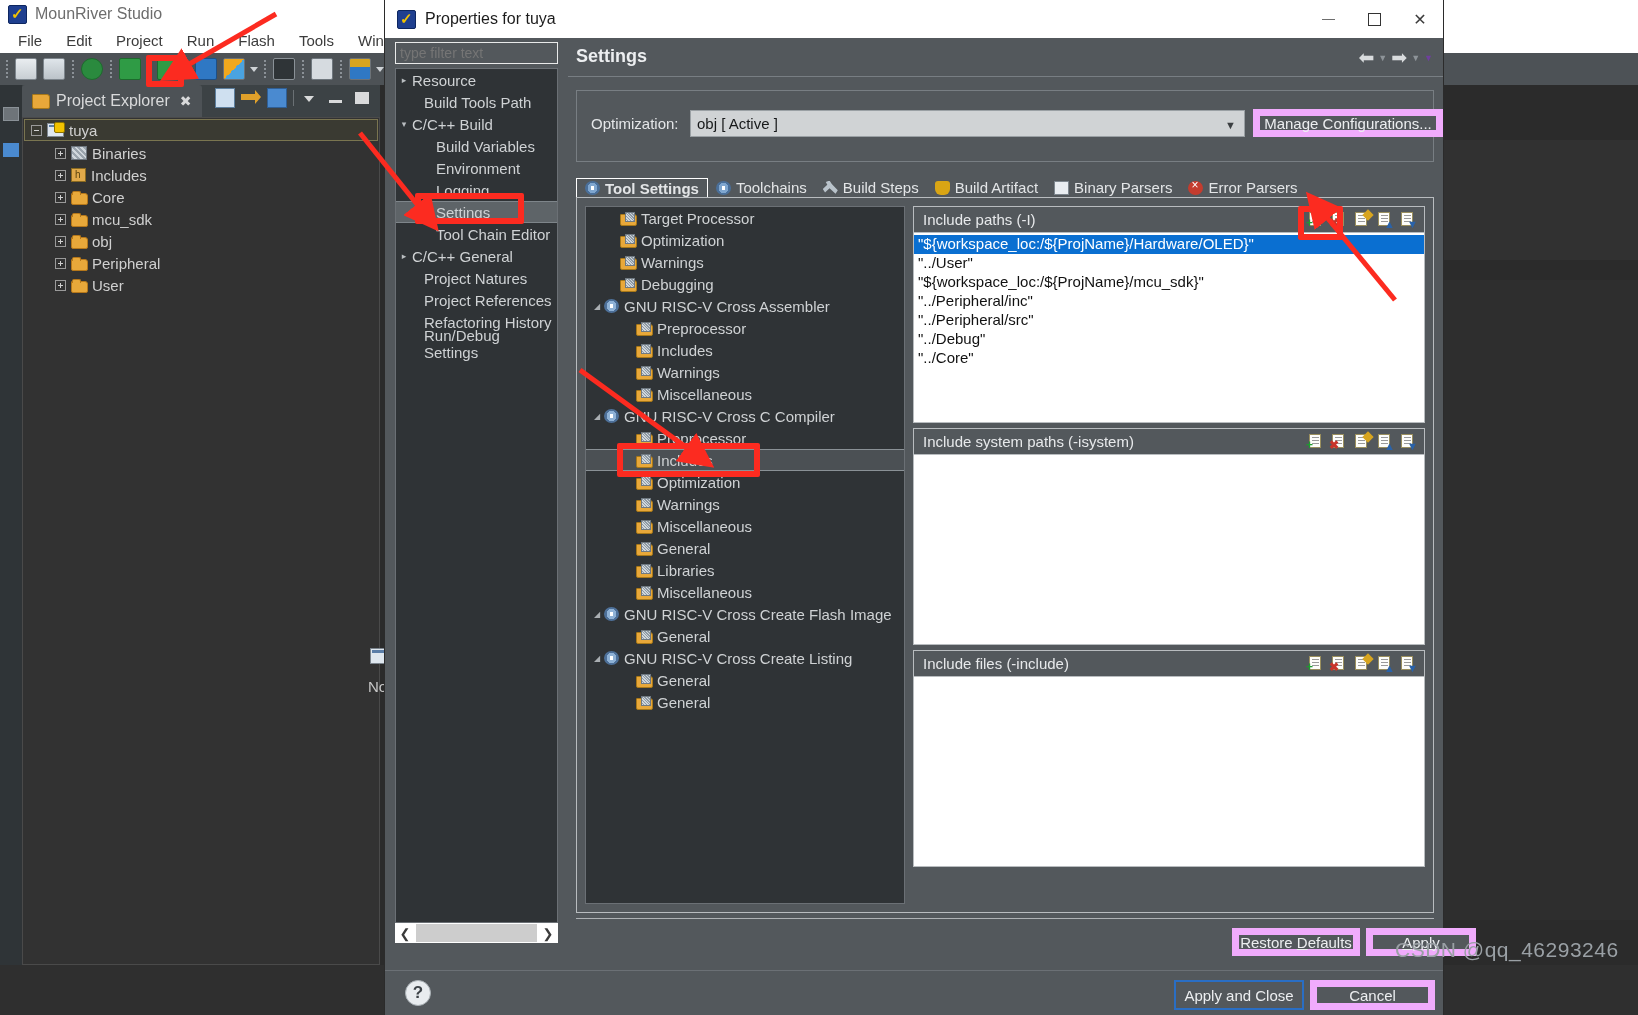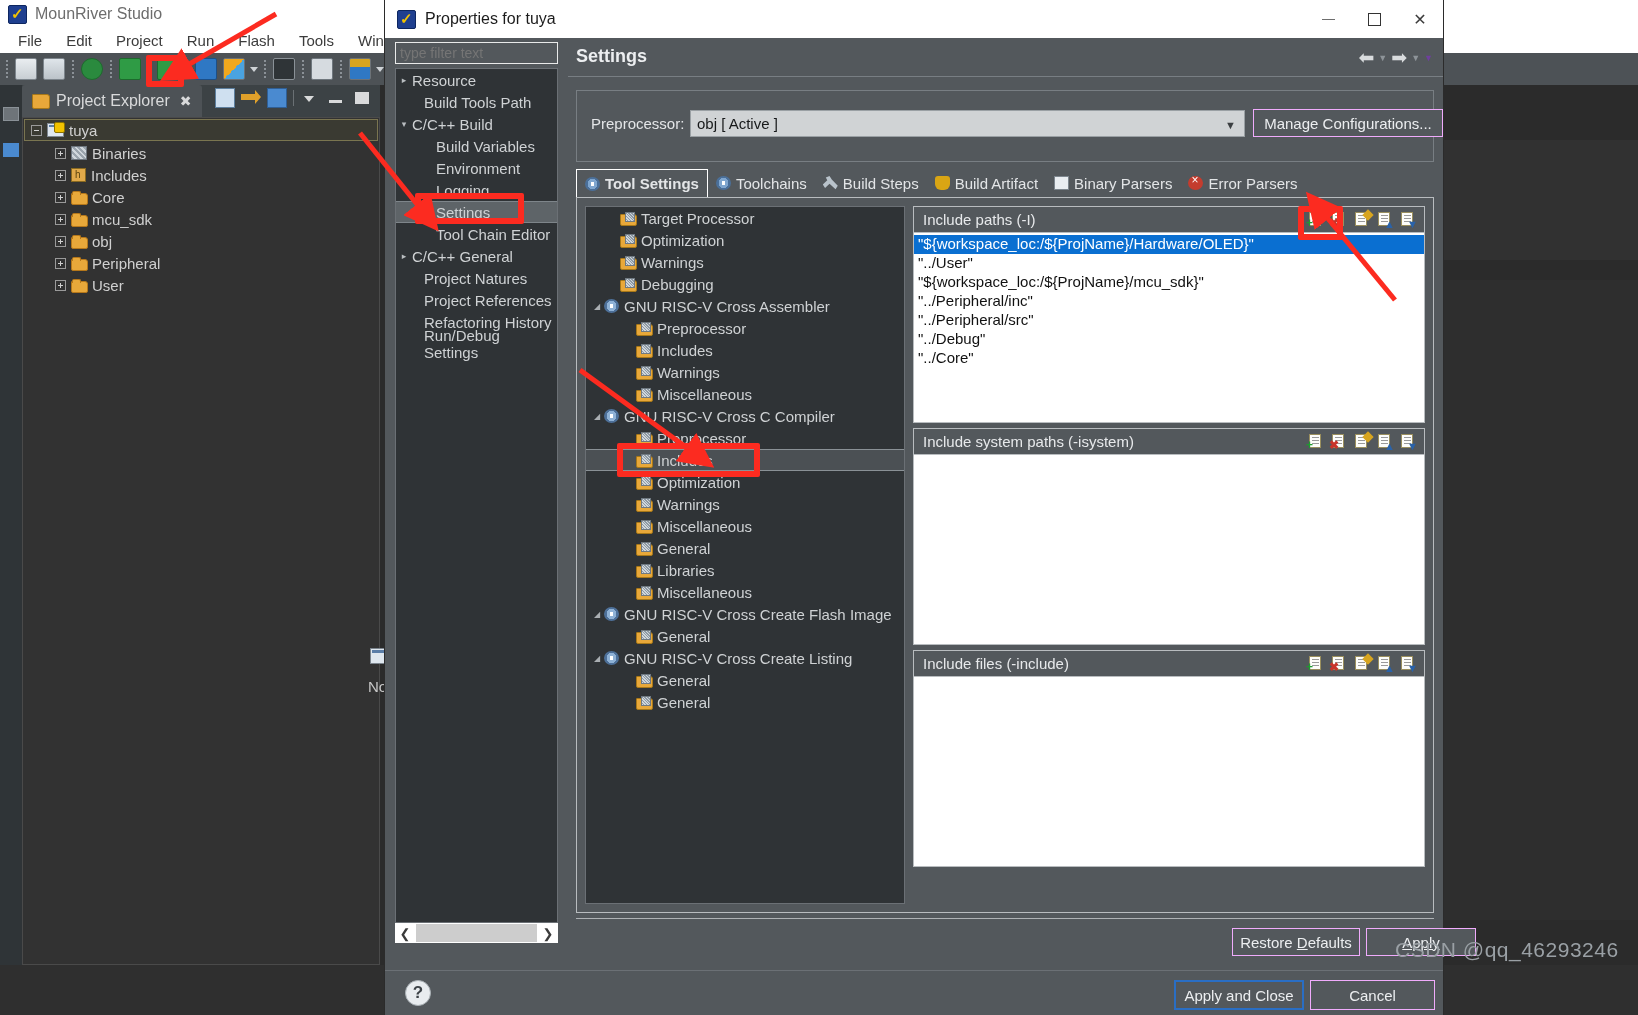--- a/index.html
+++ b/index.html
@@ -129,21 +129,21 @@
   .cfg-combo { position:absolute; left:113px; top:19px; width:555px; height:27px;
      background:#d0d3d5; border:1px solid #9aa0a4; color:#17191a; font-size:15px;
      display:flex; align-items:center; padding-left:6px; }
   .cfg-caret { position:absolute; right:8px; top:8px; font-size:11px; color:#3b3f42; }
   .mgr-btn { position:absolute; left:676px; top:18px; width:190px; height:28px;
      background:#53585c; border:1px solid #c9ccce; color:#eceef0; font-size:15px;
      display:flex; align-items:center; justify-content:center; }
 
   .tabs { position:absolute; left:8px; top:132px; width:858px; height:28px;
           display:flex; align-items:flex-end; }
-  .tab { height:29px; display:flex; align-items:center; gap:5px; padding:0 8px;
+  .tab { height:20px; display:flex; align-items:center; gap:5px; padding:0 8px;
          font-size:15px; color:#e3e5e7; border-bottom:1px solid #cfd2d4; }
   .tab.active { background:#53585c; border:1px solid #ffffff; border-bottom:1px solid #53585c;
          font-weight:bold; }
   .tab-ico { width:15px; height:14px; flex:0 0 auto; }
   .ico-gear { border-radius:50%; background:
       radial-gradient(circle at 50% 50%, #ffffff 0 2px, #7fa6cf 2px 5px, #4a6f99 5px 7px); }
   .ico-wrench { background:#b9c3cb; clip-path:polygon(0 60%,30% 30%,20% 10%,45% 0,60% 25%,100% 70%,85% 95%,45% 55%,15% 85%); }
   .ico-trophy { background:#d9a514; border-radius:3px 3px 6px 6px; }
   .ico-doc { background:#e9edf1; border:1px solid #7d868e; }
   .ico-err { border-radius:50%; background:#c43c2e; position:relative;}
@@ -182,21 +182,21 @@
   .badge-x { color:#c9342a; }
   .lgi .pencil { position:absolute; right:-2px; top:-1px; width:8px; height:8px; background:#d8a51f;
      transform:rotate(45deg); }
   .lgi .arr { position:absolute; right:-2px; bottom:-1px; font-size:11px; color:#2a62a8; line-height:8px;}
   .lg-body { background:#ffffff; border:1px solid #b8bcbf; border-top:none; overflow:hidden; }
   .path-row { height:19px; font-size:15px; color:#111; padding-left:4px; white-space:nowrap; }
   .path-row.sel { background:#0a6fd1; color:#ffffff; }
 
   
   .btn-rule { position:absolute; left:8px; top:880px; width:858px; height:1px; background:#aeb2b5;}
-  .btn { border:1px solid #f0abfc; background:#53585c; color:#eceef0; font-size:15px;
+  .btn { border:7px solid #f0abfc; background:#53585c; color:#eceef0; font-size:15px;
      display:flex; align-items:center; justify-content:center; }
   .btn.default { border:2px solid #2a6ec4; }
   .restore-btn { position:absolute; left:664px; top:890px; width:128px; height:28px;}
   .apply-btn  { position:absolute; left:798px; top:890px; width:110px; height:28px;}
   .dlg-footer-rule { position:absolute; left:0px; top:932px; width:1058px; height:1px; background:#6b7075;}
   .applyclose-btn { position:absolute; left:789px; top:942px; width:130px; height:30px;}
   .cancel-btn { position:absolute; left:925px; top:942px; width:125px; height:30px;}
   .help-ico { position:absolute; left:20px; top:942px; width:26px; height:26px; border-radius:50%;
      background:#e8ecef; border:1px solid #a9b0b5; color:#3c4247; font-size:17px; font-weight:bold;
      display:flex; align-items:center; justify-content:center; }
@@ -433,21 +433,21 @@
       <div class="navbtns">
         <span class="nav-arrow">⬅</span>
         <span class="nav-caret">▼</span>
         <span class="nav-arrow">➡</span>
         <span class="nav-caret">▼</span>
         <span class="nav-caret purple">▼</span>
       </div>
       <div class="head-rule"></div>
 
       <div class="cfg-group">
-        <div class="cfg-label">Preprocessor:</div>
+        <div class="cfg-label">Optimization:</div>
         <div class="cfg-combo">
           <span>obj  [ Active ]</span>
           <span class="cfg-caret">▼</span>
         </div>
         <div class="mgr-btn btn">Manage Configurations...</div>
       </div>
 
       <div class="tabs">
         <div id="tabs-host" style="display:flex;align-items:flex-end;">
             <div class="tab active">

